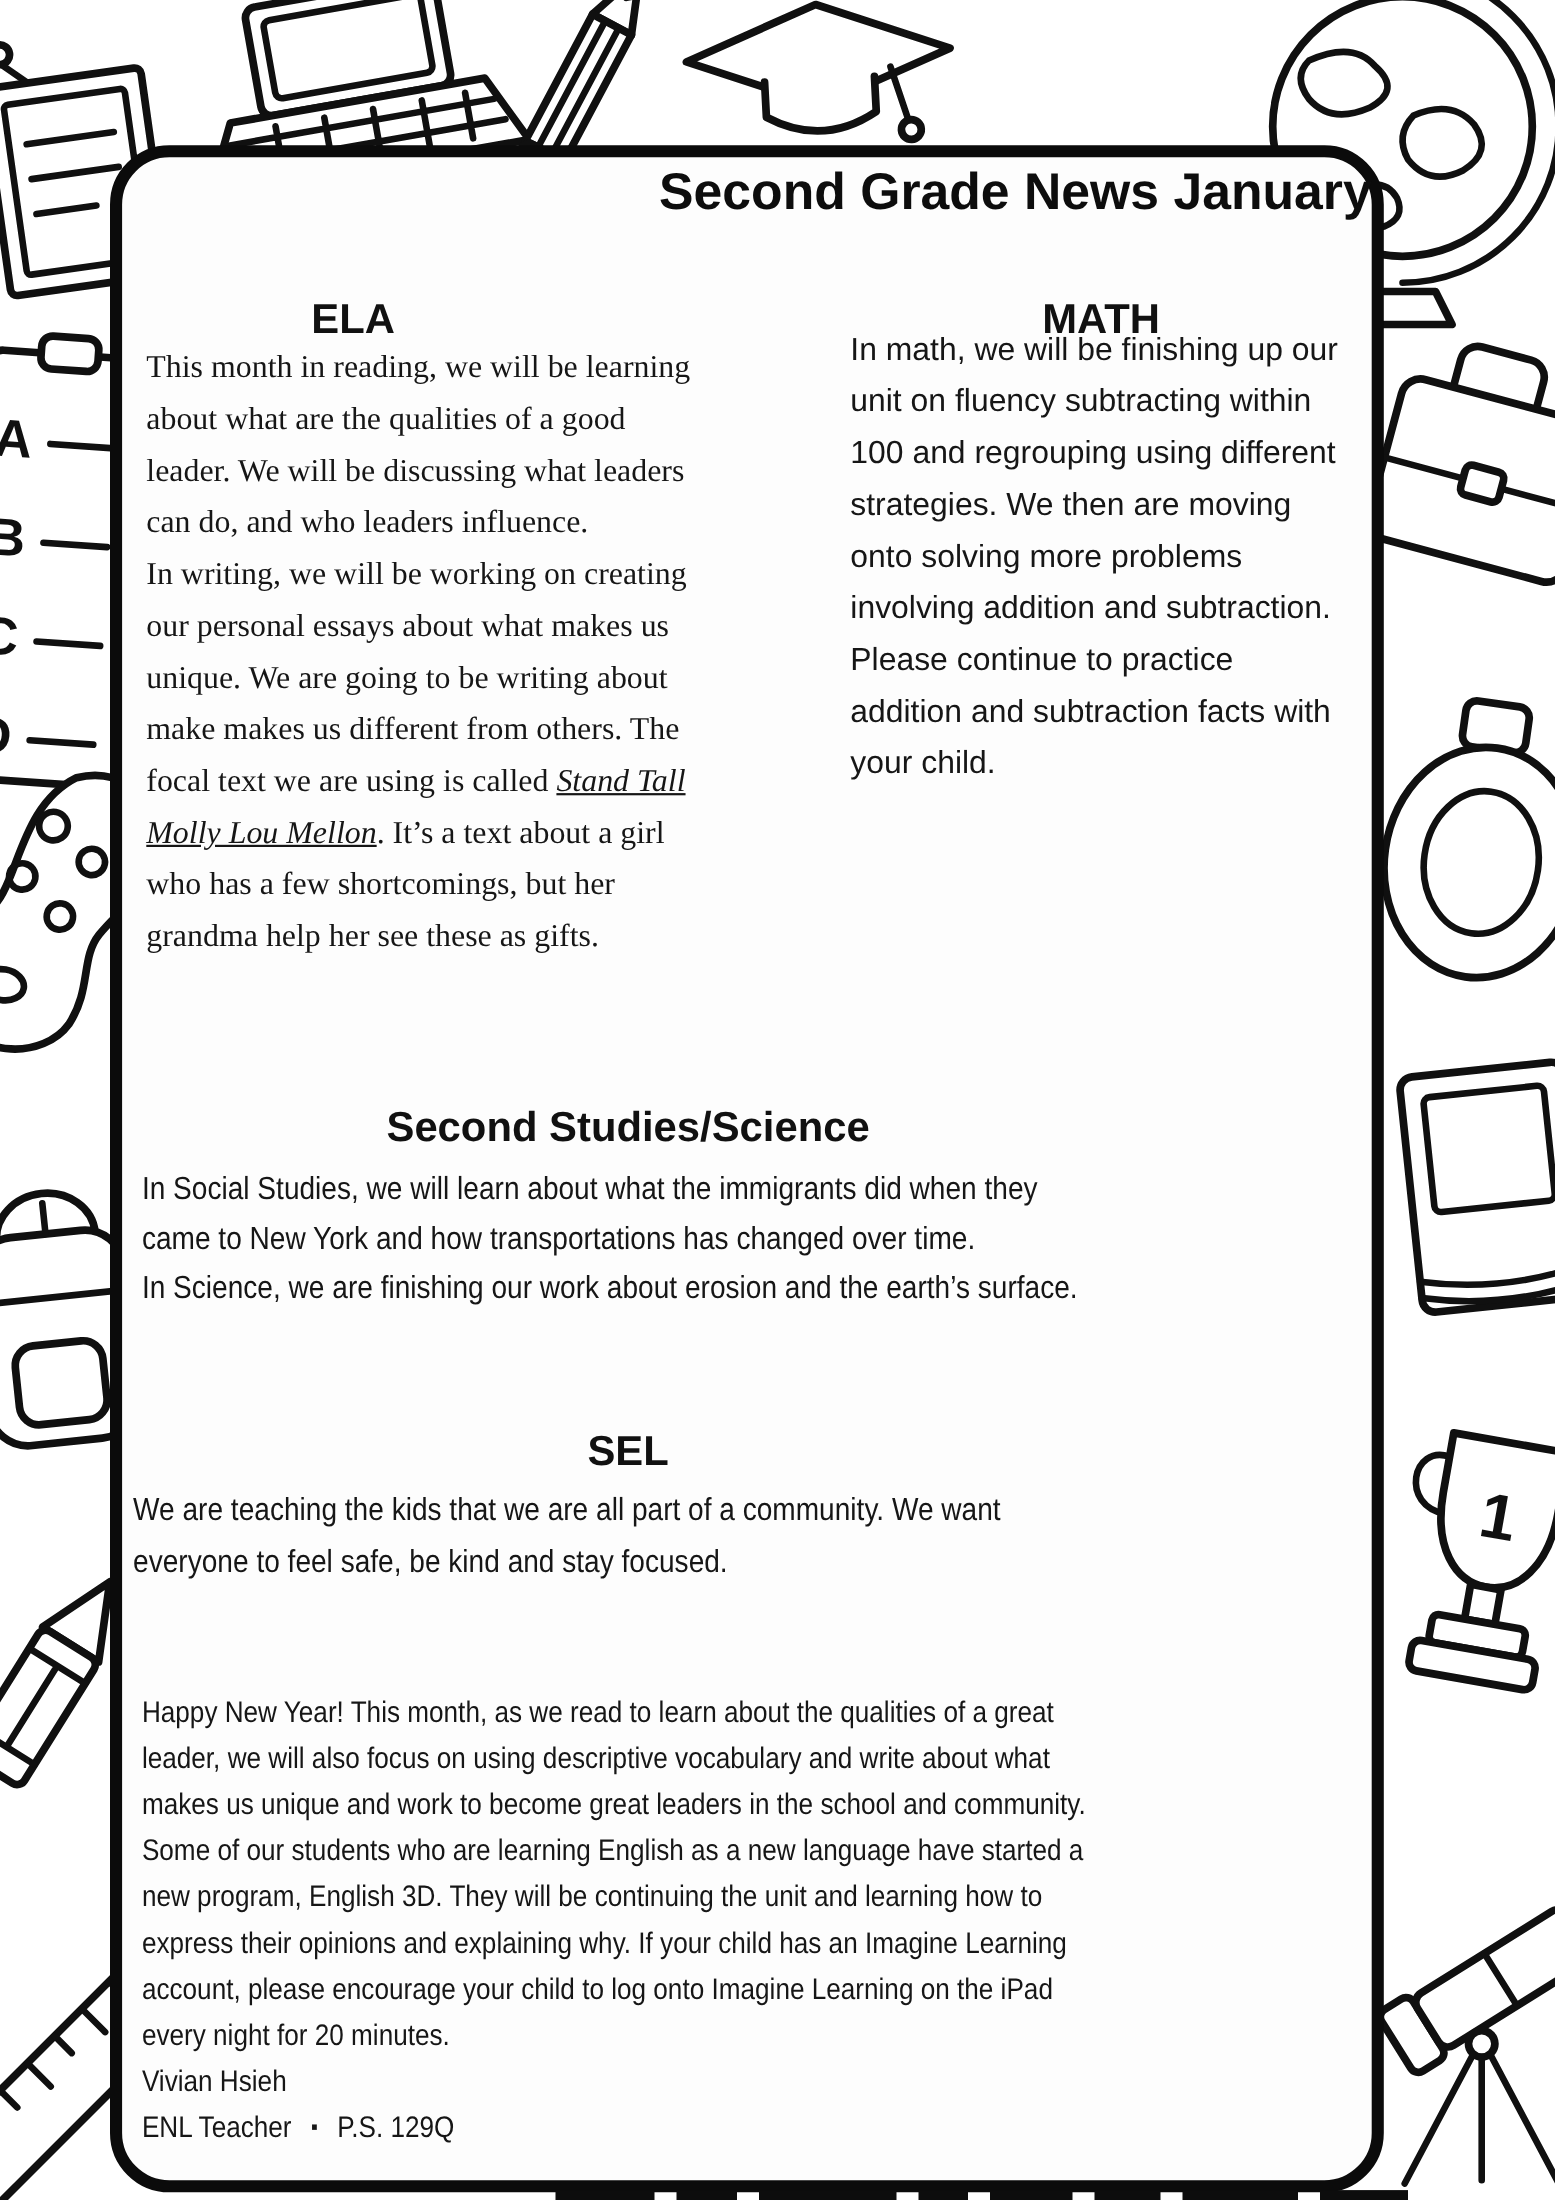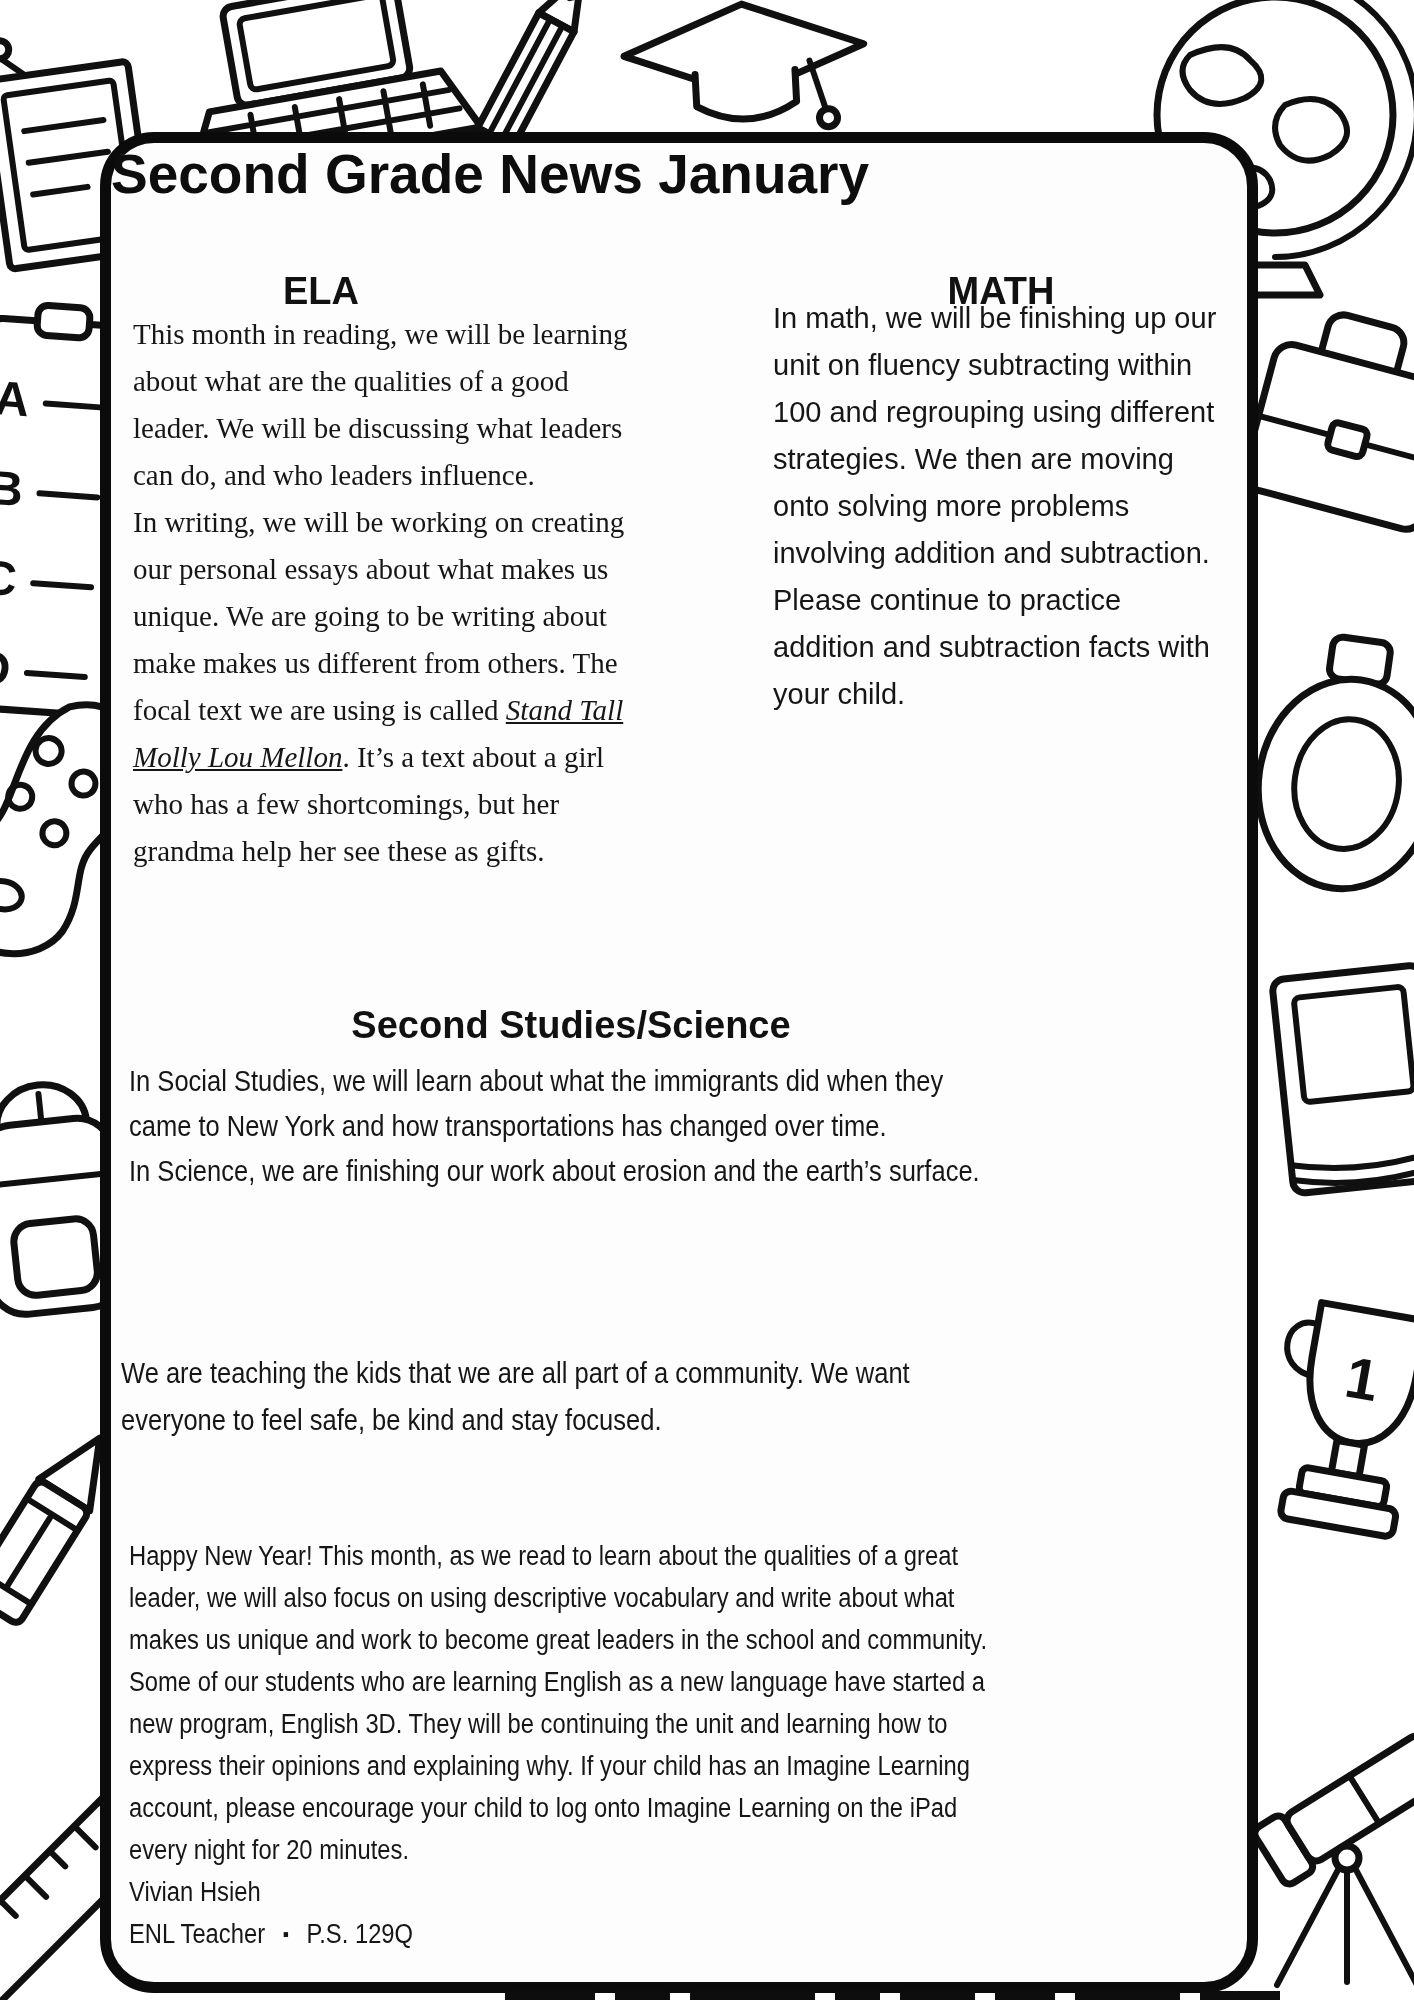--- a/index.html
+++ b/index.html
@@ -10,22 +10,22 @@
   .decor{position:absolute;z-index:0;}
   .decor svg{display:block;}
   .doodle{stroke:#101010;stroke-width:7;fill:#ffffff;stroke-linejoin:round;stroke-linecap:round;}
   .doodle-line{stroke:#101010;stroke-width:6;fill:none;stroke-linejoin:round;stroke-linecap:round;}
 
   .card{
     position:absolute;z-index:1;left:100px;top:132px;width:1136px;height:1839px;
     background:#fdfdfd;border:11px solid #0b0b0b;border-radius:54px;
   }
   .page-title{
-    position:absolute;top:2px;left:0;width:100%;text-align:left;
-    font-size:55px;line-height:58px;font-weight:bold;color:#0d0d0d;
+    position:absolute;top:2px;left:0;width:100%;text-align:right;
+    font-size:47px;line-height:58px;font-weight:bold;color:#0d0d0d;
   }
   .sec-heading{
     position:absolute;font-weight:bold;font-size:38px;line-height:44px;
     color:#111111;text-align:center;
   }
   .body-txt{
     position:absolute;font-size:29px;line-height:47px;color:#161616;
   }
   .body-txt p{margin:0;}
   .condensed{transform:scaleX(0.88);transform-origin:0 0;}
@@ -204,20 +204,21 @@
   <div class="body-txt" style="left:662px;top:152px;width:452px;">
     <p>In math, we will be finishing up our unit on fluency subtracting within 100 and regrouping using different strategies. We then are moving onto solving more problems involving addition and subtraction.  Please continue to practice addition and subtraction facts with your child.</p>
   </div>
 
   <div class="sec-heading" style="left:60px;top:860px;width:800px;">Second Studies/Science</div>
   <div class="body-txt condensed" style="left:18px;top:916px;width:1000px;line-height:45px;">
     <p>In Social Studies, we will learn about what the immigrants did when they came to New York and how transportations has changed over time.</p>
     <p>In Science,  we are finishing our work about erosion and the earth’s surface.</p>
   </div>
 
+  <div class="sec-heading" style="left:60px;top:1155px;width:800px;">SEL</div>
   <div class="body-txt condensed" style="left:10px;top:1207px;width:1005px;line-height:47px;">
     <p>We are teaching the kids that we are all part of a community.  We want everyone to feel safe, be kind and stay focused.</p>
   </div>
 
   <div class="body-txt condensed enl-txt" style="left:18px;top:1392px;width:1010px;">
     <p>Happy New Year! This month, as we read to learn about the qualities of a great leader, we will also focus on using descriptive vocabulary and write about what makes us unique and work to become great leaders in the school and community. Some of our students who are learning English as a new language have started a new program, English 3D. They will be continuing the unit and learning how to express their opinions and explaining why. If your child has an Imagine Learning account, please encourage your child to log onto Imagine Learning on the iPad every night for 20 minutes.</p>
     <p>Vivian Hsieh</p>
     <div class="sig-row">
       <span>ENL Teacher</span>
       <span class="sig-sep">▪</span>

